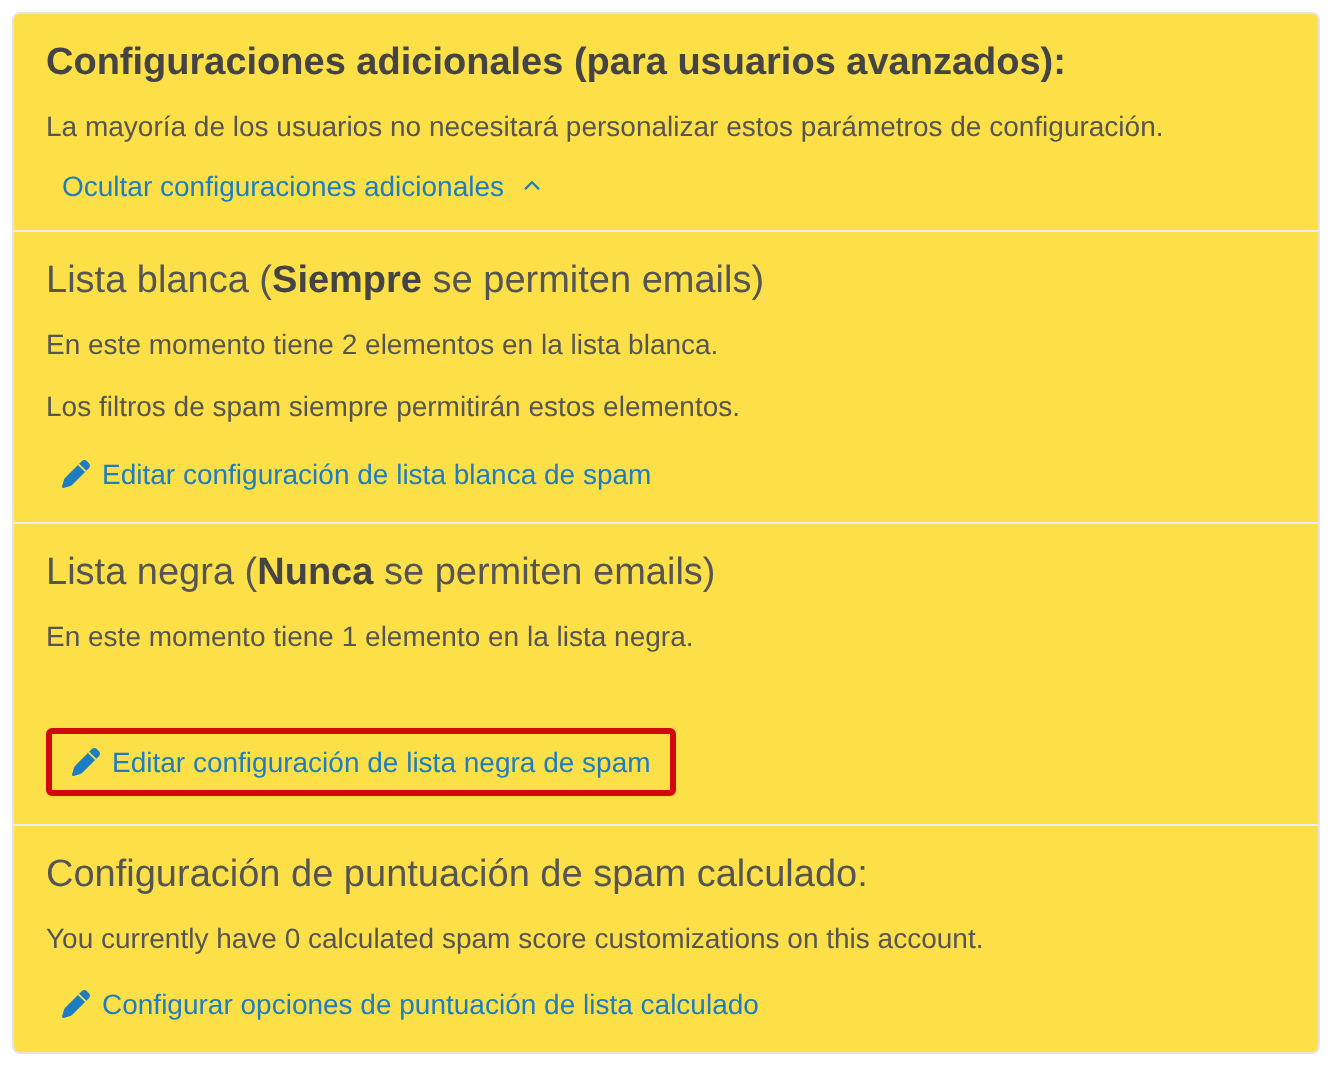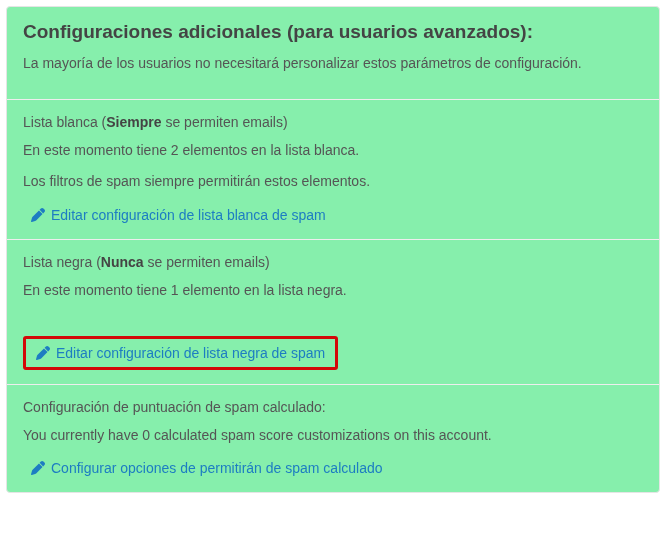--- a/index.html
+++ b/index.html
@@ -13,21 +13,21 @@
   .canvas {
     width: 666px;
     height: 539px;
     box-sizing: border-box;
     padding: 6px;
     background: #fff;
   }
   .panel {
     border: 1px solid #e5e5e5;
     border-radius: 4px;
-    background: #86efac;
+    background: #fde047;
     box-sizing: border-box;
   }
   .section {
     padding: 14px 16px 14px 16px;
     border-top: 1px solid #eee;
   }
   .section:first-child { border-top: none; }
   h2.title {
     margin: 0 0 8px 0;
     font-size: 19px;
@@ -60,21 +60,21 @@
     flex: none;
   }
   .chev {
     width: 12px;
     height: 12px;
     flex: none;
     margin-left: 2px;
   }
   .bold { font-weight: 700; color: #444; }
   .subhead {
-    font-size: 14px;
+    font-size: 19px;
     color: #555;
     margin: 0 0 8px 0;
   }
   .highlight-box {
     display: inline-flex;
     align-items: center;
     border: 3px solid #d30808;
     border-radius: 3px;
     padding: 6px 10px;
     margin-top: 20px;
@@ -83,20 +83,28 @@
 </style>
 </head>
 <body>
 
 <div class="canvas">
   <div class="panel">
 
     <div class="section">
       <h2 class="title">Configuraciones adicionales (para usuarios avanzados):</h2>
       <p class="desc">La mayoría de los usuarios no necesitará personalizar estos parámetros de configuración.</p>
+      <div class="link-row">
+        <a class="link">
+          <span>Ocultar configuraciones adicionales</span>
+          <svg class="chev" viewBox="0 0 320 512">
+            <path fill="#1d7dc2" d="M177 159c-9.4-9.4-24.6-9.4-33.9 0L7 295c-9.4 9.4-9.4 24.6 0 33.9s24.6 9.4 33.9 0l119-119 119 119c9.4 9.4 24.6 9.4 33.9 0s9.4-24.6 0-33.9L177 159z"></path>
+          </svg>
+        </a>
+      </div>
     </div>
 
     <div class="section">
       <p class="subhead">
         <span>Lista blanca (</span><span class="bold">Siempre</span><span> se permiten emails)</span>
       </p>
       <p class="line">En este momento tiene 2 elementos en la lista blanca.</p>
       <p class="line">Los filtros de spam siempre permitirán estos elementos.</p>
       <div class="link-row">
         <a class="link">
@@ -124,19 +132,19 @@
     </div>
 
     <div class="section">
       <p class="subhead">Configuración de puntuación de spam calculado:</p>
       <p class="line">You currently have 0 calculated spam score customizations on this account.</p>
       <div class="link-row">
         <a class="link">
           <svg class="pencil" viewBox="0 0 512 512">
             <path fill="#1d7dc2" d="M362.7 19.3L314.3 67.7 444.3 197.7l48.4-48.4c25-25 25-65.5 0-90.5L453.3 19.3c-25-25-65.5-25-90.5 0zM291.7 90.3L58.6 323.5c-10.4 10.4-18 23.3-22.2 37.4L1 481.2C-1.5 489.7 .8 498.8 7 505s15.3 8.5 23.7 6.1l120.3-35.4c14.1-4.2 27-11.8 37.4-22.2L421.7 220.3 291.7 90.3z"></path>
           </svg>
-          <span>Configurar opciones de permitirán de spam calculado</span>
+          <span>Configurar opciones de puntuación de lista calculado</span>
         </a>
       </div>
     </div>
 
   </div>
 </div>
 
 </body></html>

